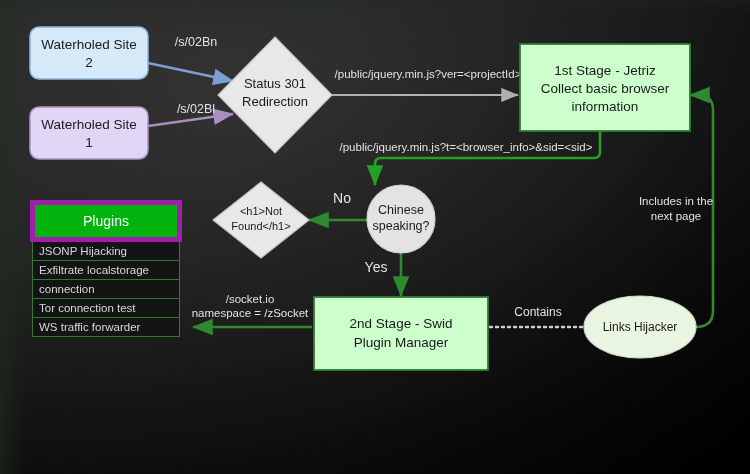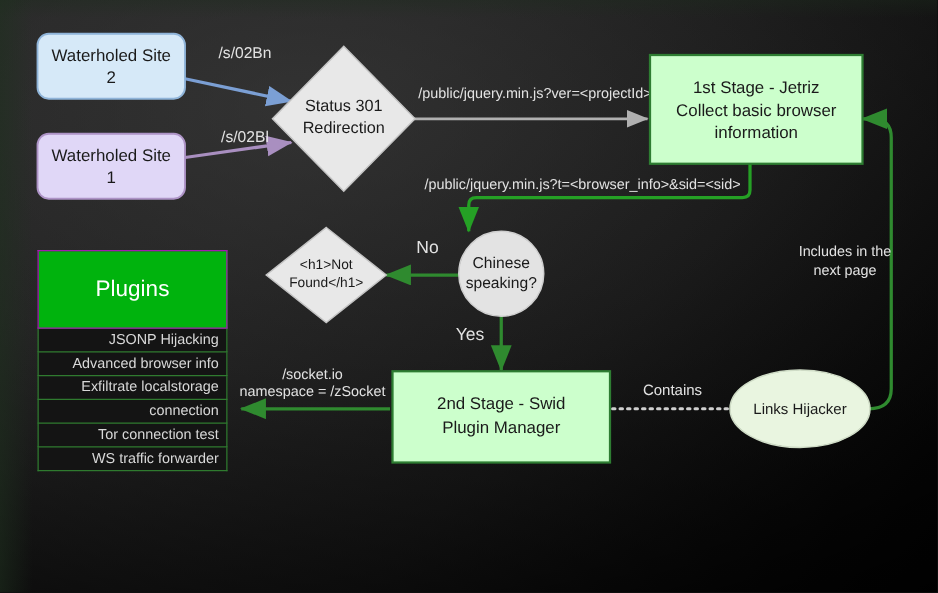--- a/index.html
+++ b/index.html
@@ -60,31 +60,31 @@
   .tbl {
     position: absolute;
     z-index: 3;
     border-collapse: collapse;
     border: 1px solid #2f7a2f;
   }
   .tbl th {
     background: #00b30d;
     color: #ffffff;
     font-weight: normal;
-    font-size: 18px;
+    font-size: 14px;
     text-align: center;
-    padding: 20px 6px;
-    border: 1px solid #a21caf;
+    padding: 8px 6px;
+    border: 5px solid #a21caf;
     font-family: "Liberation Sans", sans-serif;
   }
   .tbl td {
     background: #141414;
     color: #d8d8d8;
     font-size: 11.5px;
-    text-align: right;
+    text-align: left;
     padding: 3px 6px;
     border: 1px solid #2f7a2f;
     font-family: "Liberation Sans", sans-serif;
     white-space: nowrap;
   }
 </style>
 </head>
 <body>
 
 <div id="stage">
@@ -192,23 +192,20 @@
     <thead>
       <tr>
         <th>Plugins</th>
       </tr>
     </thead>
     <tbody>
       <tr>
           <td>JSONP Hijacking</td>
         </tr>
       <tr>
-          <td>Advanced browser info</td>
-        </tr>
-      <tr>
           <td>Exfiltrate localstorage</td>
         </tr>
       <tr>
           <td>connection</td>
         </tr>
       <tr>
           <td>Tor connection test</td>
         </tr>
       <tr>
           <td>WS traffic forwarder</td>

